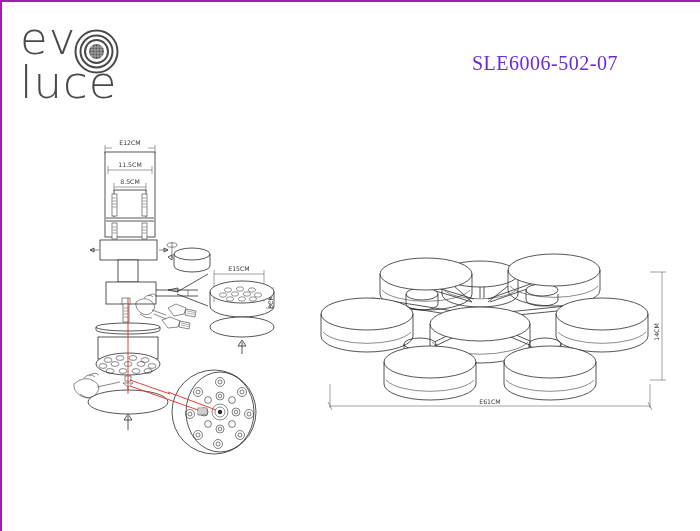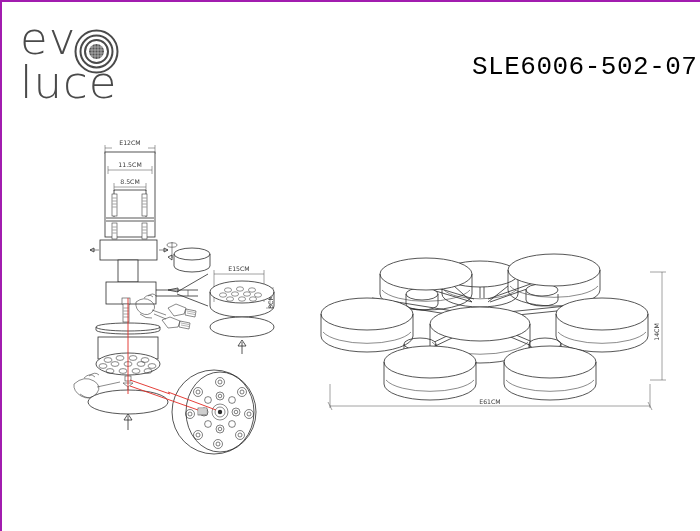--- a/index.html
+++ b/index.html
@@ -10,21 +10,21 @@
   
   #logo{position:absolute;left:10px;top:8px;width:320px;height:95px;}
   .logo-line{position:absolute;font-family:"DejaVu Sans",sans-serif;font-weight:300;
              color:#4a4a4a;letter-spacing:1px;}
   #logo-ev{left:8px;top:6px;font-size:45px;line-height:45px;}
   #logo-luce{left:8px;top:50px;font-size:45px;line-height:45px;text-align:center;}
   #logo-mark{position:absolute;left:62px;top:19px;width:45px;height:45px;}
 
   
   #code{position:absolute;left:470px;top:50px;
-        font-family:Liberation Mono, monospace;font-size:26px;letter-spacing:.5px;color:#000000;}
+        font-family:Liberation Serif, serif;font-size:20px;letter-spacing:.5px;color:#6d28d9;}
 
   
   #canvas{position:absolute;left:0;top:0;width:698px;height:529px;}
   .dim-text-sm{font-family:"DejaVu Sans",sans-serif;font-size:6.2px;fill:#3a3a3a;}
   .ln{stroke:#2b2b2b;fill:none;stroke-width:.8;}
   .ln-thin{stroke:#3d3d3d;fill:none;stroke-width:.6;}
   .dimln{stroke:#555;fill:none;stroke-width:.55;}
   .redln{stroke:#e12a24;fill:none;stroke-width:.9;}
   .wht{fill:#ffffff;}
 </style>

